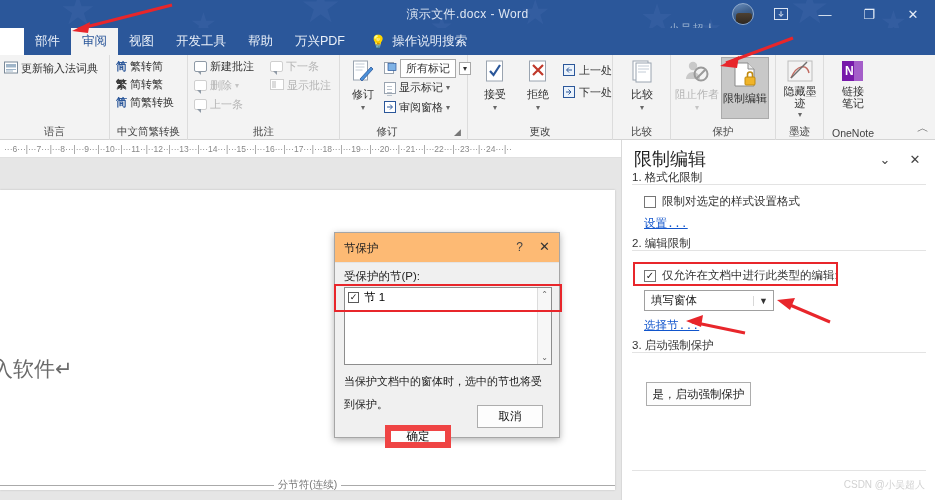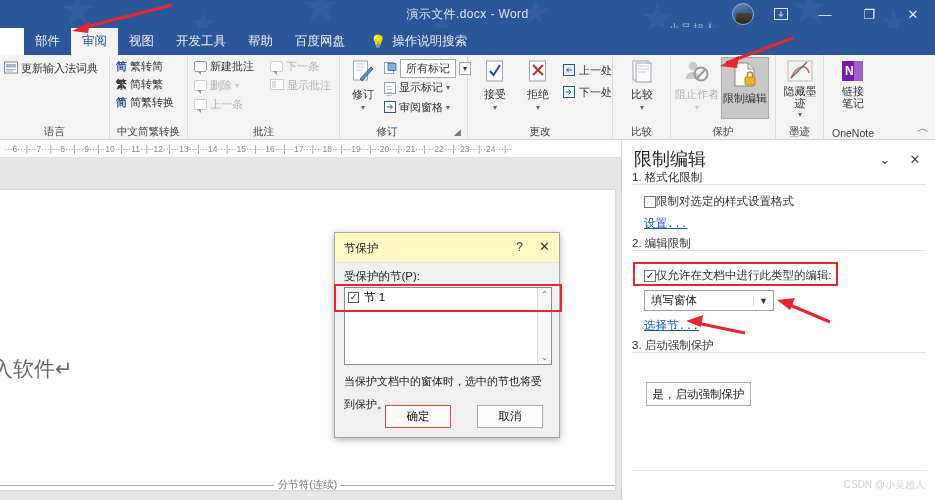--- a/index.html
+++ b/index.html
@@ -161,21 +161,21 @@
     position: absolute; left: 12px; top: 7px;
     font-size: 18px; color: #1f1f1f; font-family: "DejaVu Sans", sans-serif;
   }
   .pane-btn {
     position: absolute; top: 8px; width: 22px; height: 22px;
     display: flex; align-items: center; justify-content: center;
     font-size: 13px; color: #444;
   }
   .pane-sep { position: absolute; left: 10px; width: 294px; height: 1px; background: #e3e3e3; }
   .sec-title { position: absolute; left: 10px; font-size: 11.5px; color: #333; }
-  .p-row { position: absolute; font-size: 11.5px; color: #333; display: flex; align-items: center; }
+  .p-row { position: absolute; font-size: 11.5px; color: #333; display: flex; align-items: center; gap: 6px; }
   .cbox {
     width: 12px; height: 12px; border: 1px solid #767676; background: #fff;
     display: inline-flex; align-items: center; justify-content: center;
     font-size: 10px; color: #1a1a1a; line-height: 1; flex: none;
   }
   .link { color: #1155cc; font-size: 11.5px; text-decoration: none; }
   .link.u { text-decoration: underline; font-family: Liberation Mono, monospace; }
   .combo {
     position: absolute; height: 21px; border: 1px solid #a0a0a0; background: #fff;
     display: flex; align-items: center; font-size: 11.5px; color: #222;
@@ -193,21 +193,21 @@
   }
 
   
   .dialog {
     position: absolute; left: 334px; top: 232px; width: 226px; height: 206px;
     background: #f0f0f0; border: 1px solid #a6a6a6;
     box-shadow: 0 2px 7px rgba(0,0,0,.30);
   }
   .dlg-title {
     position: absolute; left: 0; top: 0; width: 100%; height: 30px;
-    background: #fef9c3; border-bottom: 1px solid #e4e4e4;
+    background: #fdba74; border-bottom: 1px solid #e4e4e4;
   }
   .dlg-title .t { position: absolute; left: 9px; top: 8px; font-size: 11.5px; color: #222; }
   .dlg-title .q { position: absolute; right: 36px; top: 7px; font-size: 12px; color: #444; }
   .dlg-title .x { position: absolute; right: 9px; top: 6px; font-size: 13px; color: #333; }
   .dlg-label { position: absolute; left: 9px; top: 36px; font-size: 11.5px; color: #222; }
   .listbox {
     position: absolute; left: 9px; top: 54px; width: 208px; height: 78px;
     background: #fff; border: 1px solid #8d8d8d; overflow: hidden;
   }
   .lrow { display: flex; align-items: center; gap: 5px; height: 17px; padding: 0 3px; font-size: 11.5px; }
@@ -225,21 +225,21 @@
   }
   .dlg-note {
     position: absolute; left: 9px; top: 137px; width: 208px;
     font-size: 11px; color: #222; line-height: 23px;
   }
   .dlg-btn {
     position: absolute; top: 172px; width: 66px; height: 23px;
     font-size: 11.5px; color: #111; background: #fdfdfd; border: 1px solid #adadad;
     display: flex; align-items: center; justify-content: center;
   }
-  .dlg-btn.primary { border: 1px solid #ef4444; }
+  .dlg-btn.primary { border: 6px solid #ef4444; margin-top: 20px; }
 
   
   .anno { position: absolute; pointer-events: none; }
   .redbox { position: absolute; border: 2px solid #e8262b; }
 </style>
 </head>
 <body>
 
 <div id="app">
 
@@ -279,21 +279,21 @@
     </div>
   </div>
 
   <div class="tabbar">
     <div class="tabs">
       <div class="tab">部件</div>
       <div class="tab active">审阅</div>
       <div class="tab">视图</div>
       <div class="tab">开发工具</div>
       <div class="tab">帮助</div>
-      <div class="tab">百度网盘</div>
+      <div class="tab">万兴PDF</div>
       <div class="tellme">
         <span class="bulb">💡</span>
         <span>操作说明搜索</span>
       </div>
     </div>
   </div>
 
   <div class="ribbon">
 
     <div class="rgroup" style="left:0; width:110px;">

